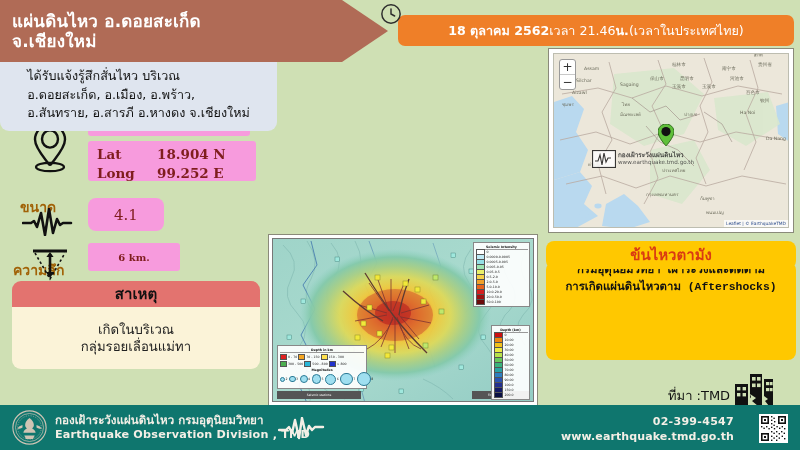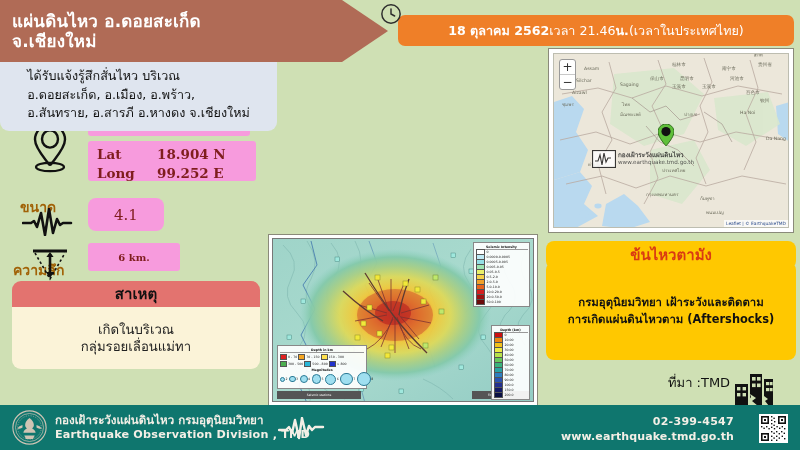--- a/index.html
+++ b/index.html
@@ -78,26 +78,26 @@
   #impact-body{position:absolute;left:0;top:13px;width:277px;height:118px;background:#dfe5ef;
     border-radius:9px;display:flex;align-items:flex-end;justify-content:center;
     padding:0 6px 9px;box-sizing:border-box;
     color:#111;font-size:12.6px;line-height:1.45;font-weight:400;}
 
   
   #warn-head{position:absolute;left:546px;top:241px;width:250px;height:28px;background:#ffc800;
     border-radius:8px;display:flex;align-items:center;justify-content:center;
     color:#d93b12;font-size:15px;font-weight:700;z-index:3;}
   #warn-body{position:absolute;left:546px;top:262px;width:250px;height:98px;background:#ffc800;
-    border-radius:8px;display:flex;align-items:center;justify-content:center;
+    border-radius:8px;display:flex;align-items:flex-start;justify-content:center;
     padding:0 14px;box-sizing:border-box;text-align:center;
-    color:#111;font-size:11.4px;line-height:1.48;font-weight:700;}
-
-  
-  #src-wrap{position:absolute;left:668px;top:372px;display:flex;gap:3px;z-index:3;}
+    color:#111;font-size:11.4px;line-height:1.48;font-weight:700;font-family:Liberation Mono, monospace;}
+
+  
+  #src-wrap{position:absolute;left:668px;top:372px;display:flex;align-items:flex-end;gap:3px;z-index:3;}
   #src-label{font-size:13px;color:#111;font-weight:400;}
 
   
   .mapbox{position:absolute;background:#fff;border:1px solid #8a8a7a;box-sizing:border-box;overflow:hidden;}
   #map-top{left:548px;top:48px;width:246px;height:185px;padding:4px;}
   #map-top-inner{position:relative;width:100%;height:100%;overflow:hidden;background:#e9e4d8;border:1px solid #bdbdb0;box-sizing:border-box;}
   #map-shake{left:268px;top:234px;width:270px;height:172px;padding:3px;}
   #map-shake-inner{position:relative;width:100%;height:100%;overflow:hidden;background:#a8d9cf;border:1px solid #777;box-sizing:border-box;}
 
   .zoomctl{position:absolute;left:5px;top:5px;width:15px;background:#fff;border:1px solid #9a9a9a;

